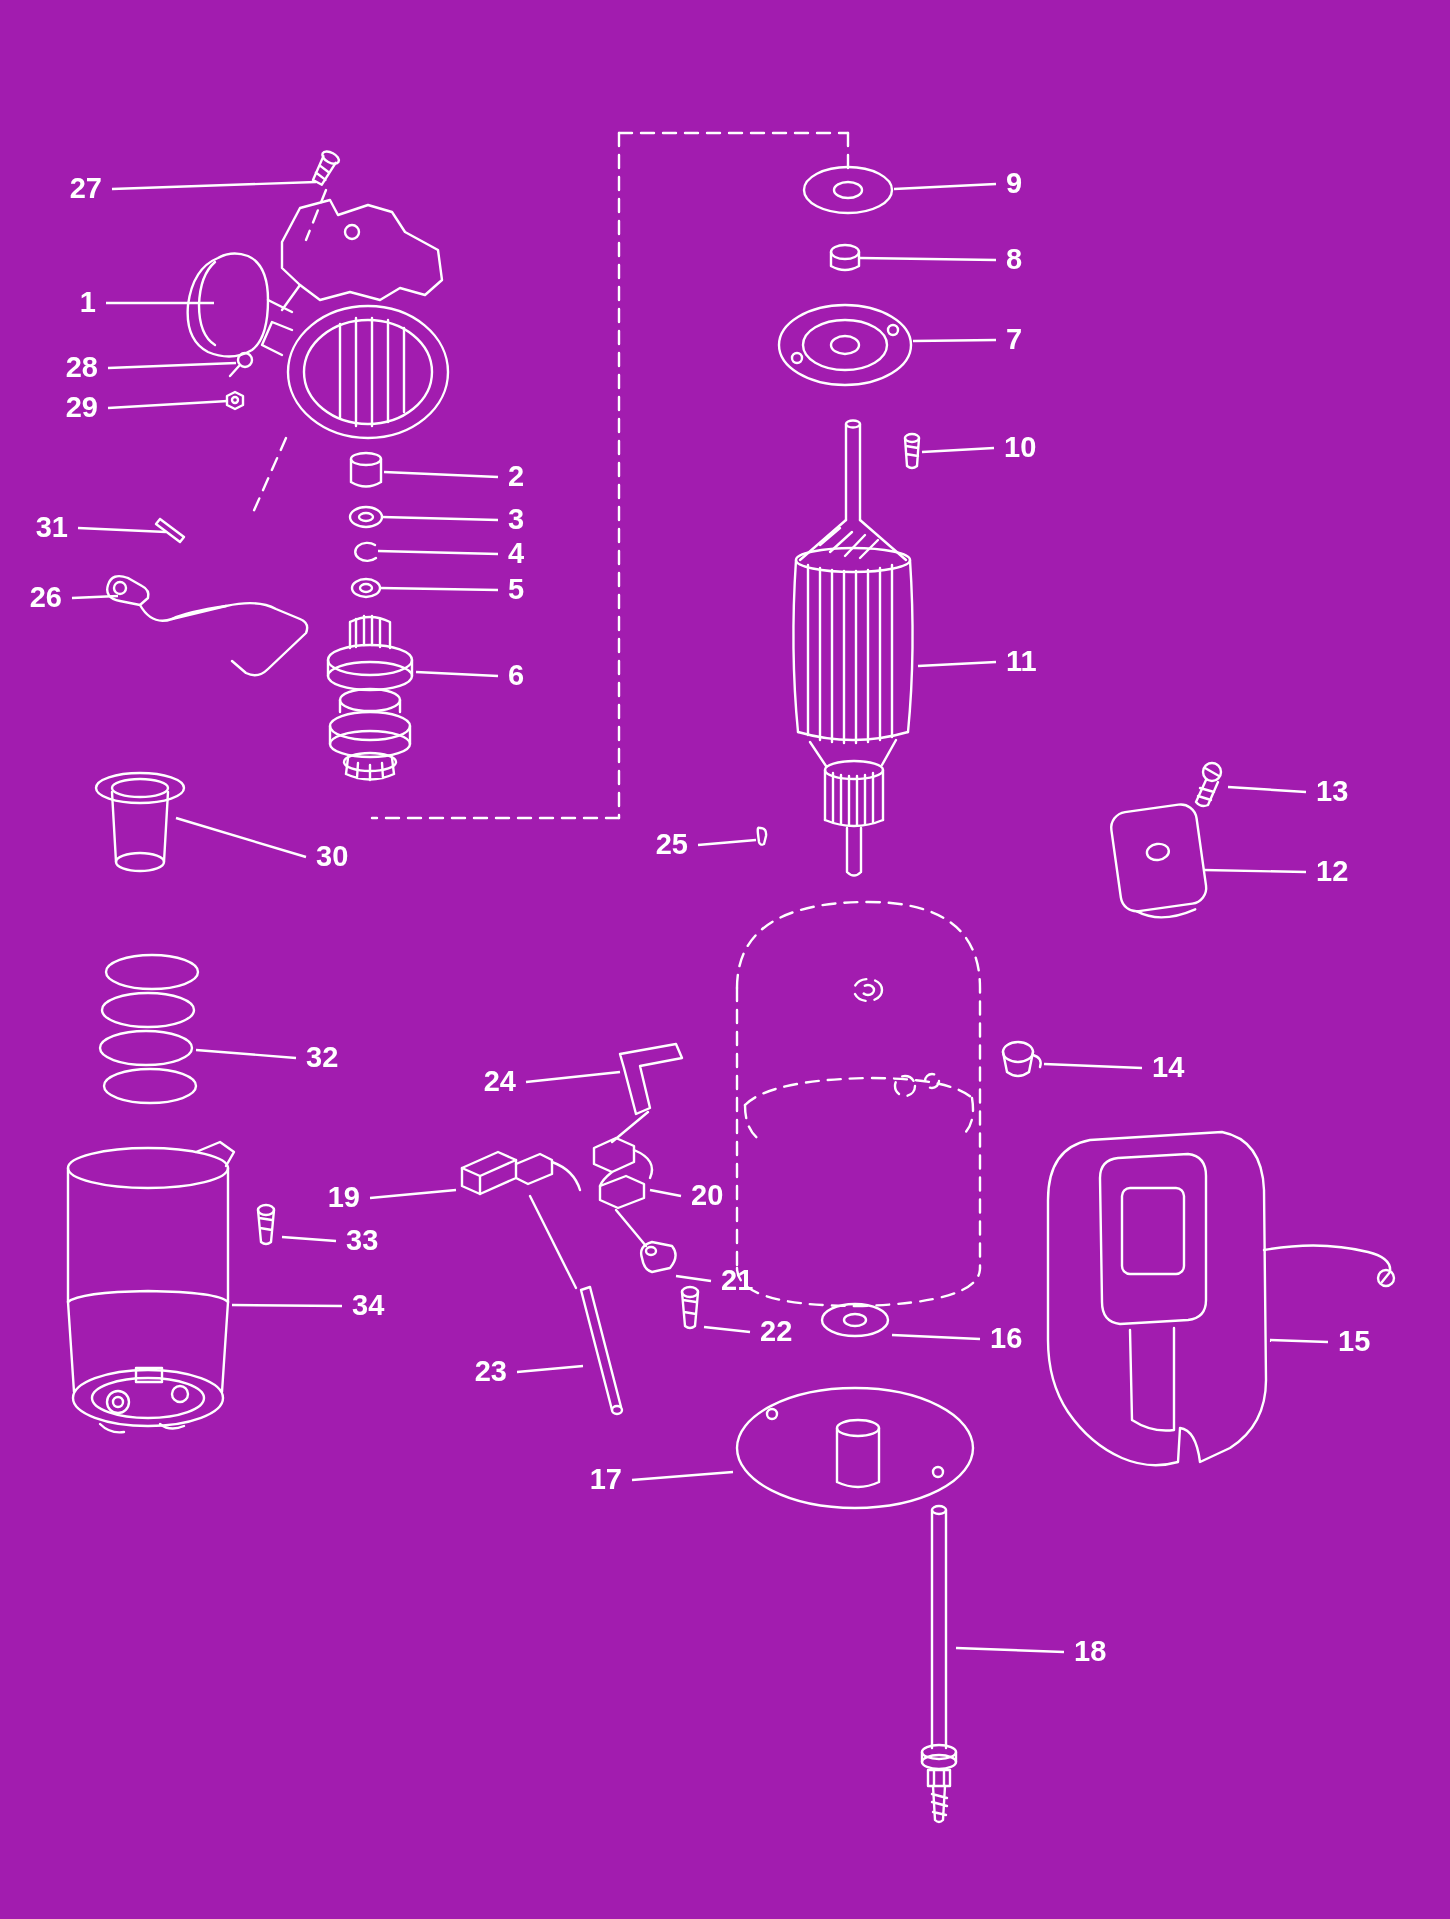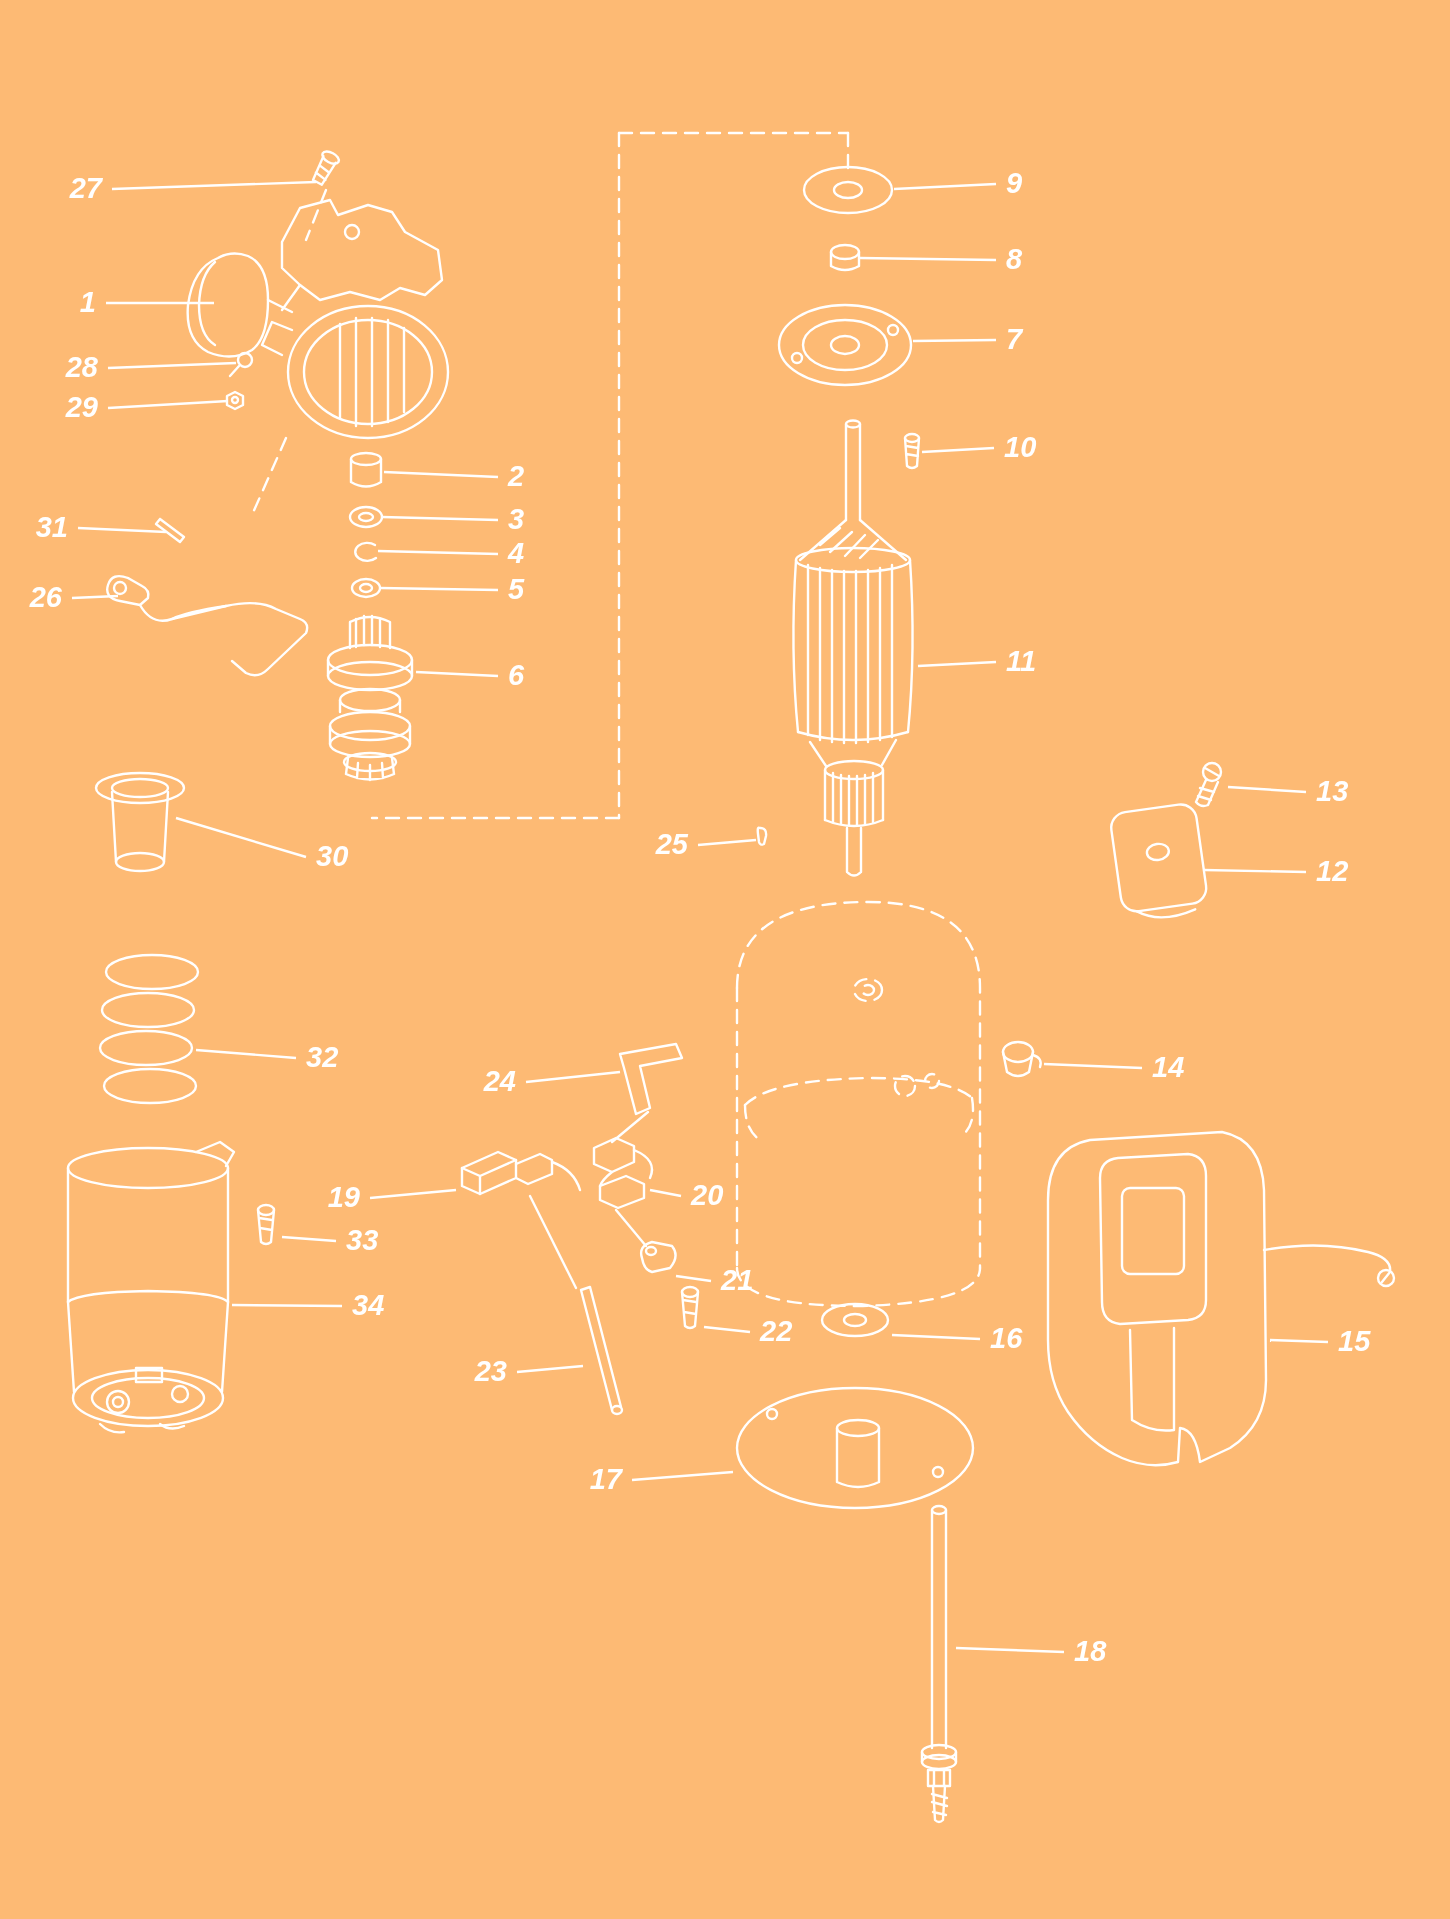--- a/index.html
+++ b/index.html
@@ -1,16 +1,16 @@
 <!DOCTYPE html>
 <html><head>
 <meta charset="utf-8">
 <style>
   html,body{margin:0;padding:0;background:#000;}
-  .canvas{position:relative;width:1450px;height:1919px;background:#fdba74;overflow:hidden;font-style:italic;}
+  .canvas{position:relative;width:1450px;height:1919px;background:#a21caf;overflow:hidden;}
   svg{display:block;}
   g.art, g.art *{stroke:#fff;fill:none;stroke-width:2.4;stroke-linecap:round;stroke-linejoin:round;}
   g.dashed, g.dashed *{stroke-dasharray:13 9;}
   .thin, .thin *{stroke-width:1.6;}
   #labels-layer line{stroke:#fff;stroke-width:2.4;}
   #labels-layer text{fill:#fff;stroke:none;font-family:"Liberation Sans",sans-serif;font-size:29px;font-weight:bold;}
 </style>
 </head>
 <body>
 

